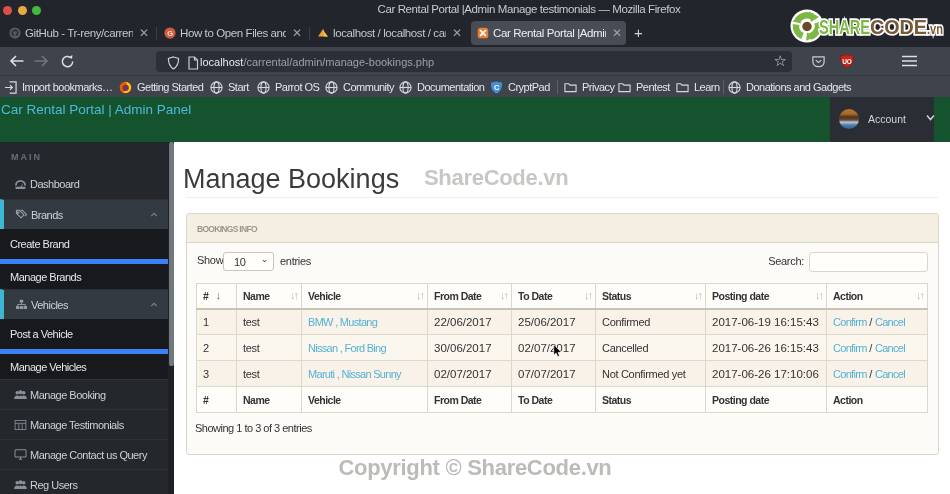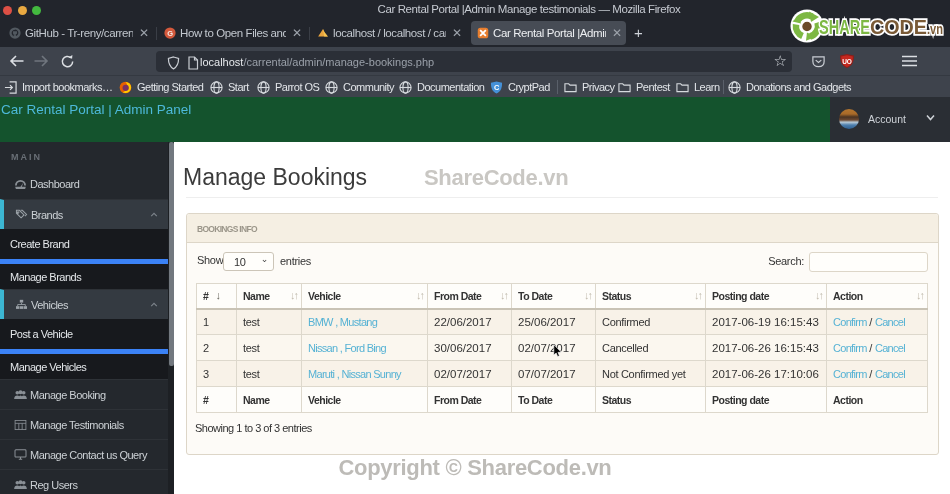--- a/index.html
+++ b/index.html
@@ -34,41 +34,41 @@
 
 
 .bmbar { position:absolute; left:0; top:75px; width:950px; height:22px; background:#3e434c; border-top:1px solid #343941; font-size:11px; letter-spacing:-0.5px; color:#e2e5e9; }
 .bm { position:absolute; top:0; height:22px; display:flex; align-items:center; white-space:nowrap; }
 .bm svg { margin-right:5px; }
 .bmsep { position:absolute; top:4px; width:1px; height:14px; background:#5a606a; }
 
 
 .siteheader { position:absolute; left:0; top:97px; width:950px; height:45px; background:#14532d; }
 .sitetitle { position:absolute; left:1px; top:5px; font-size:13.5px; color:#4db9da; }
-.accountbox { position:absolute; left:830px; top:0; width:120px; height:45px; background:#2a2e34; }
+.accountbox { position:absolute; left:830px; top:0; width:104px; height:45px; background:#2a2e34; }
 .avatar { position:absolute; left:9px; top:12px; width:20px; height:20px; border-radius:50%;
   background:linear-gradient(180deg,#b4762f 0%,#a96a28 25%,#4a3322 40%,#6d4a33 55%,#b7c9d6 66%,#4d7fae 80%,#2e5f90 100%); }
 .acctext { position:absolute; left:38px; top:16px; font-size:10.5px; color:#ced2d7; }
 
 
 .sidebar { position:absolute; left:0; top:142px; width:168px; height:428px; background:#24282d; color:#ccd1d5; font-size:11px; letter-spacing:-0.5px; }
 .sb-label { padding:10px 0 7px 11px; font-size:9px; font-weight:bold; letter-spacing:2px; color:#696f76; }
 .sb-item { position:relative; height:30px; display:flex; align-items:center; border-top:1px solid #2e3237; }
 .sb-item .ic { width:19px; margin-left:11px; flex:0 0 auto; }
 .sb-item.parent { background:#343a41; border-left:4px solid #3cb6d2; }
 .sb-item.parent .ic { margin-left:8px; }
 .sb-item .chev { position:absolute; right:10px; top:11px; }
 .sb-sub { background:#17191d; }
 .sb-sub .subitem { height:30px; display:flex; align-items:center; padding-left:10px; color:#e4e7ea; border-top:5px solid #3b82f6; }
 .scrolltrack { position:absolute; left:168px; top:142px; width:6px; height:352px; background:#1d2024; }
 .scrollthumb { position:absolute; left:0.5px; top:0; width:5px; height:224px; background:#72787f; border-radius:2px; }
 
 
 .content { position:absolute; left:174px; top:142px; width:776px; height:352px; background:#fff; }
-.h1 { position:absolute; left:183px; top:163.5px; font-size:23px; color:#3b3b3b; }
+.h1 { position:absolute; left:183px; top:163.5px; font-size:27px; color:#3b3b3b; }
 .wm1 { position:absolute; left:424px; top:165px; font-size:22px; font-weight:bold; letter-spacing:-0.3px; color:#c9c7c3; text-shadow:1px 1px 0 #fff; }
 .hr { position:absolute; left:186px; top:197px; width:752px; height:1px; background:#eee; }
 
 .panel { position:absolute; left:186px; top:213px; width:753px; height:242px; background:#fdfbf7; border:1px solid #ddd6c8; border-radius:3px; font-size:11px; letter-spacing:-0.3px; color:#333; }
 .panel-heading { height:29px; background:#f5efe3; border-bottom:1px solid #ddd6c8; border-radius:3px 3px 0 0;
   font-size:8.5px; font-weight:bold; color:#9b968a; letter-spacing:-0.7px; line-height:30px; padding-left:10px; }
 
 .lenrow { position:absolute; left:10px; top:40px; width:733px; height:22px; }
 .sel { position:absolute; left:26px; top:-2px; width:51px; height:19px; border:1px solid #ccc5b8; border-radius:3px; background:#fffefb; }
 .sel .v { position:absolute; left:10px; top:3px; }

